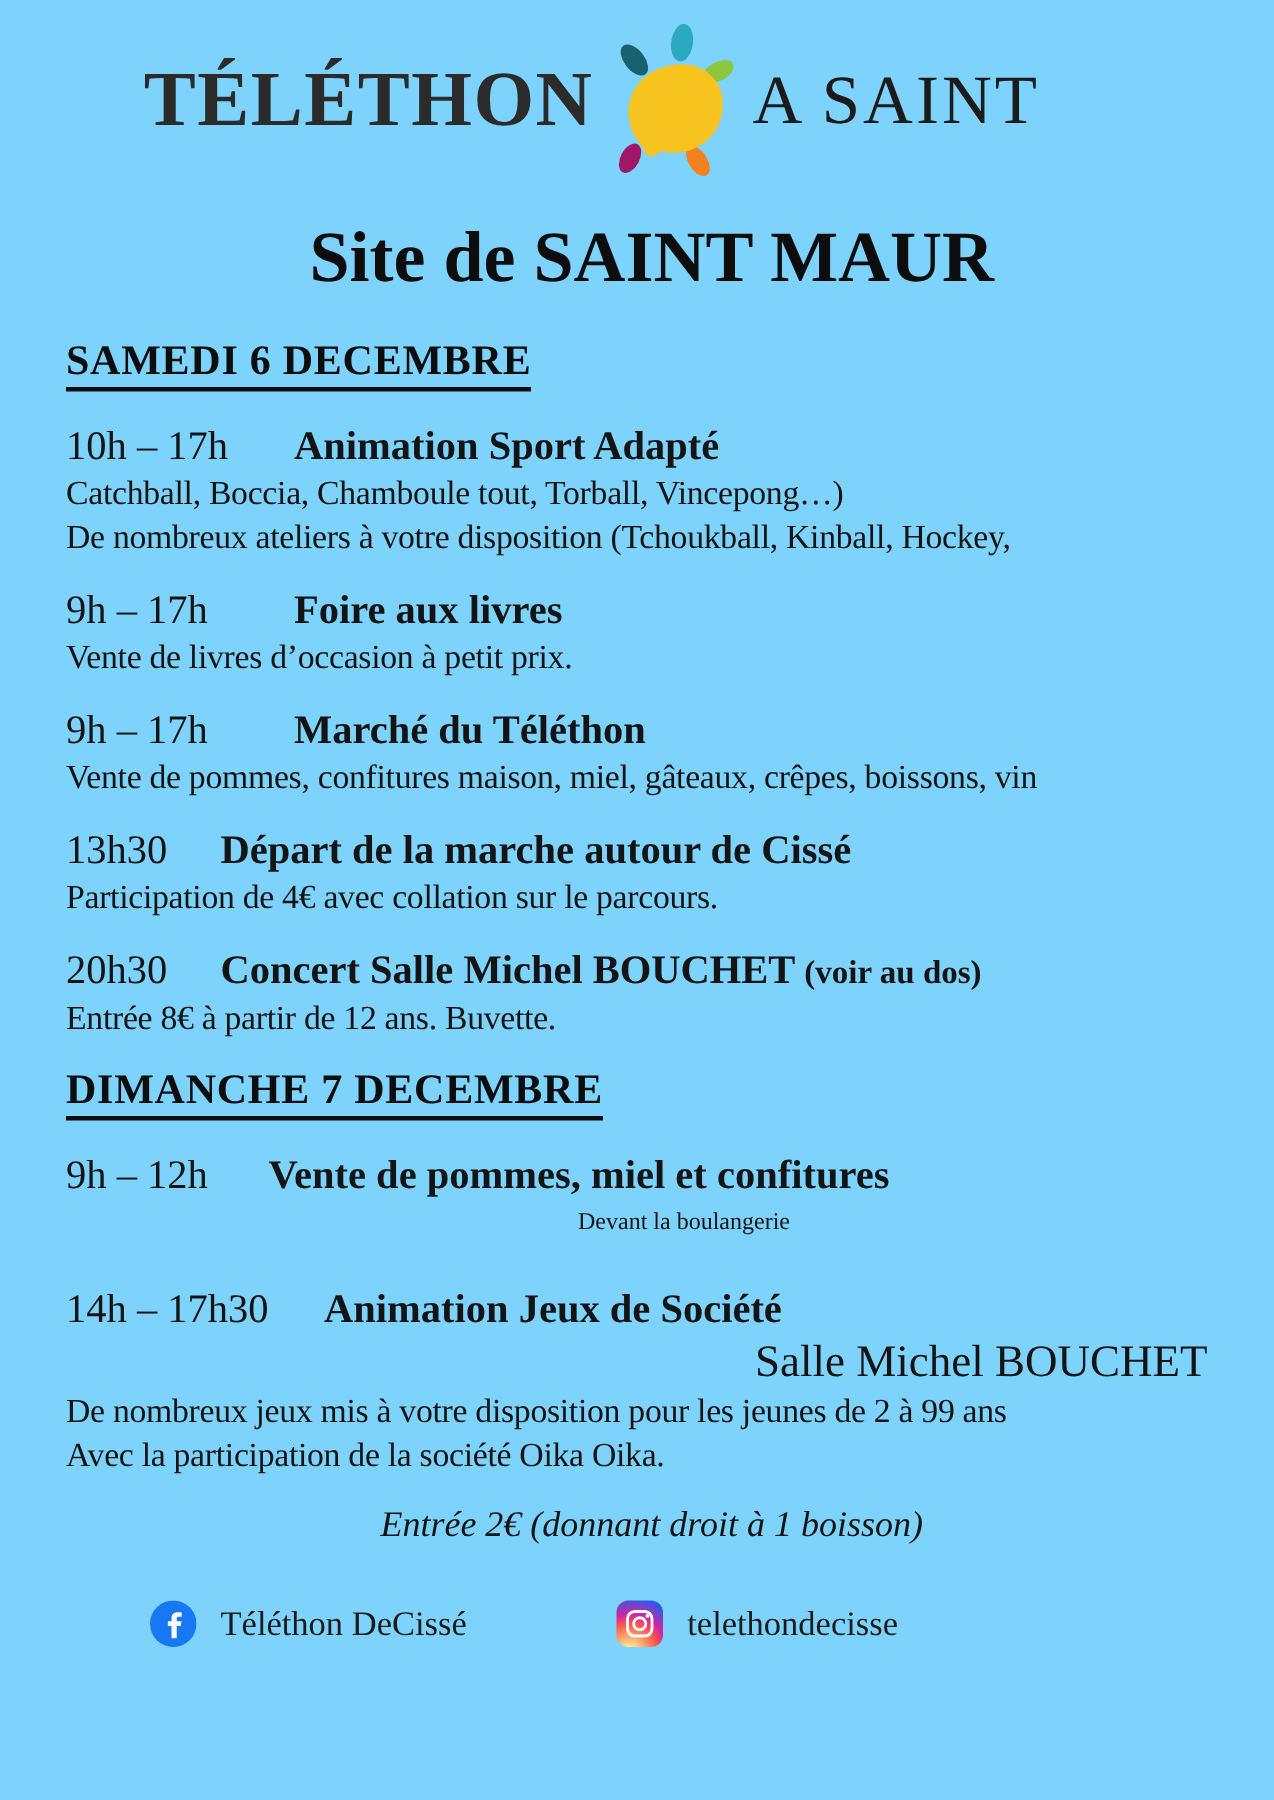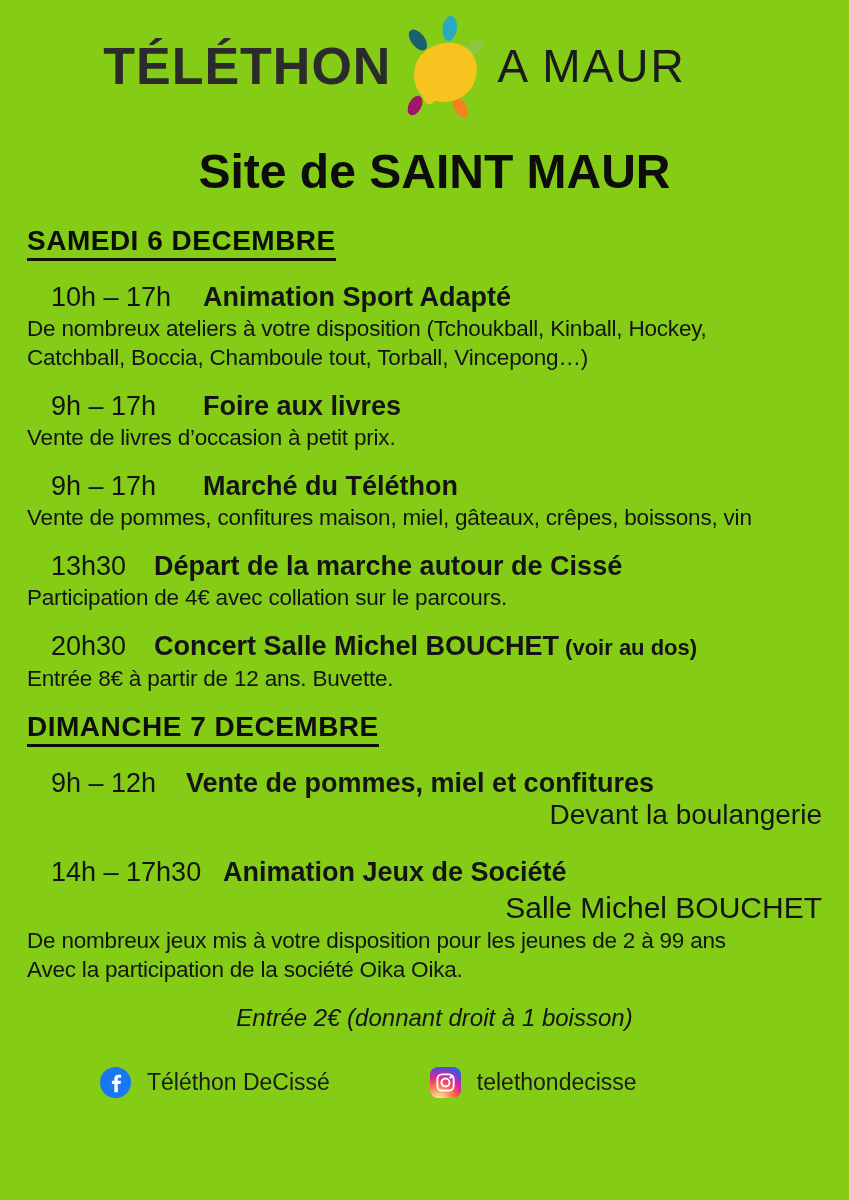--- a/index.html
+++ b/index.html
@@ -1,21 +1,21 @@
 <!DOCTYPE html>
 <html><head>
 <meta charset="utf-8">
 <style>
   html,body { margin:0; padding:0; background:#e8e8e8; }
   .page {
     position:relative;
     width:849px; height:1200px;
     margin:0 auto;
-    background:#84cc16;
-    font-family:Liberation Sans, sans-serif;
+    background:#7dd3fc;
+    font-family:Liberation Serif, serif;
     color:#141414;
     overflow:hidden;
   }
   
   .logo-row {
     display:flex; align-items:center; justify-content:center;
     padding-top:14px;
     transform:translateX(-30px);
     height:104px;
   }
@@ -28,45 +28,45 @@
   }
   
   .page-title {
     margin:26px 0 0 0;
     text-align:center;
     font-size:48px; font-weight:800;
     color:#0d0d0d;
     padding-left:20px;
   }
   
-  .content { padding:0 27px; }
+  .content { padding:0 44px; }
   .day-heading {
     margin:26px 0 20px 0;
     font-size:28px; font-weight:800; color:#0d0d0d;
   }
   .day-heading .u {
     display:inline-block;
     border-bottom:3px solid #0d0d0d;
     padding-bottom:1px;
     letter-spacing:0.5px;
   }
   .event { margin-bottom:18px; }
   .event-line { font-size:27px; line-height:33px; white-space:nowrap; }
-  .time { display:inline-block; font-weight:400;margin-left:24px; }
+  .time { display:inline-block; font-weight:400; }
   .t-w152 { width:152px; }
   .t-w103 { width:103px; }
   .t-w135 { width:135px; }
   .t-w172 { width:172px; }
   .etitle { font-weight:700; }
   .note { font-size:22px; font-weight:700; margin-left:6px; }
   .edesc { font-size:22.5px; line-height:29px; letter-spacing:-0.2px; }
   .edesc div { white-space:nowrap; }
   .sub-center {
-    font-size:28px; line-height:30px;
-    text-align:right; padding-left:63px;
+    font-size:16px; line-height:30px;
+    text-align:center; padding-left:63px;
   }
   .sub-large {
     font-size:30px; line-height:37px;
     text-align:right; padding-left:150px;
   }
   .note-italic {
     font-style:italic; font-size:24px; line-height:31px;
     text-align:center; padding-left:20px; margin-top:18px;
   }
   
@@ -93,36 +93,36 @@
     <span class="logo-mark">
       <svg viewBox="0 0 92 108" width="90" height="104" aria-hidden="true">
         <ellipse cx="54" cy="15" rx="7.5" ry="13" transform="rotate(8 54 15)" fill="#2BA9C1"></ellipse>
         <ellipse cx="21" cy="27" rx="7" ry="12.5" transform="rotate(-38 21 27)" fill="#17626E"></ellipse>
         <ellipse cx="79" cy="35" rx="11.5" ry="6.5" transform="rotate(-28 79 35)" fill="#8DC63F"></ellipse>
         <ellipse cx="18" cy="95" rx="6.5" ry="11" transform="rotate(28 18 95)" fill="#A21667"></ellipse>
         <ellipse cx="65" cy="97" rx="6.5" ry="11.5" transform="rotate(-32 65 97)" fill="#F58220"></ellipse>
         <path d="M26 86 C9 67 17 39 41 32 C67 24 85 41 82 62 C79 85 57 95 39 90 C33 97 28 93 26 86 Z" fill="#F6C31F"></path>
       </svg>
     </span>
-    <span class="brand-suffix">A MAUR</span>
+    <span class="brand-suffix">A SAINT</span>
   </header>
 
   <h1 class="page-title">Site de SAINT MAUR</h1>
 
   <main class="content">
 
     <h2 class="day-heading"><span class="u">SAMEDI 6 DECEMBRE</span></h2>
 
     <section class="event">
       <div class="event-line">
         <span class="time t-w152">10h – 17h</span><span class="etitle">Animation Sport Adapté</span>
       </div>
       <div class="edesc">
+        <div>Catchball, Boccia, Chamboule tout, Torball, Vincepong…)</div>
         <div>De nombreux ateliers à votre disposition (Tchoukball, Kinball, Hockey,</div>
-        <div>Catchball, Boccia, Chamboule tout, Torball, Vincepong…)</div>
       </div>
     </section>
 
     <section class="event">
       <div class="event-line">
         <span class="time t-w152">9h – 17h</span><span class="etitle">Foire aux livres</span>
       </div>
       <div class="edesc">
         <div>Vente de livres d’occasion à petit prix.</div>
       </div>

